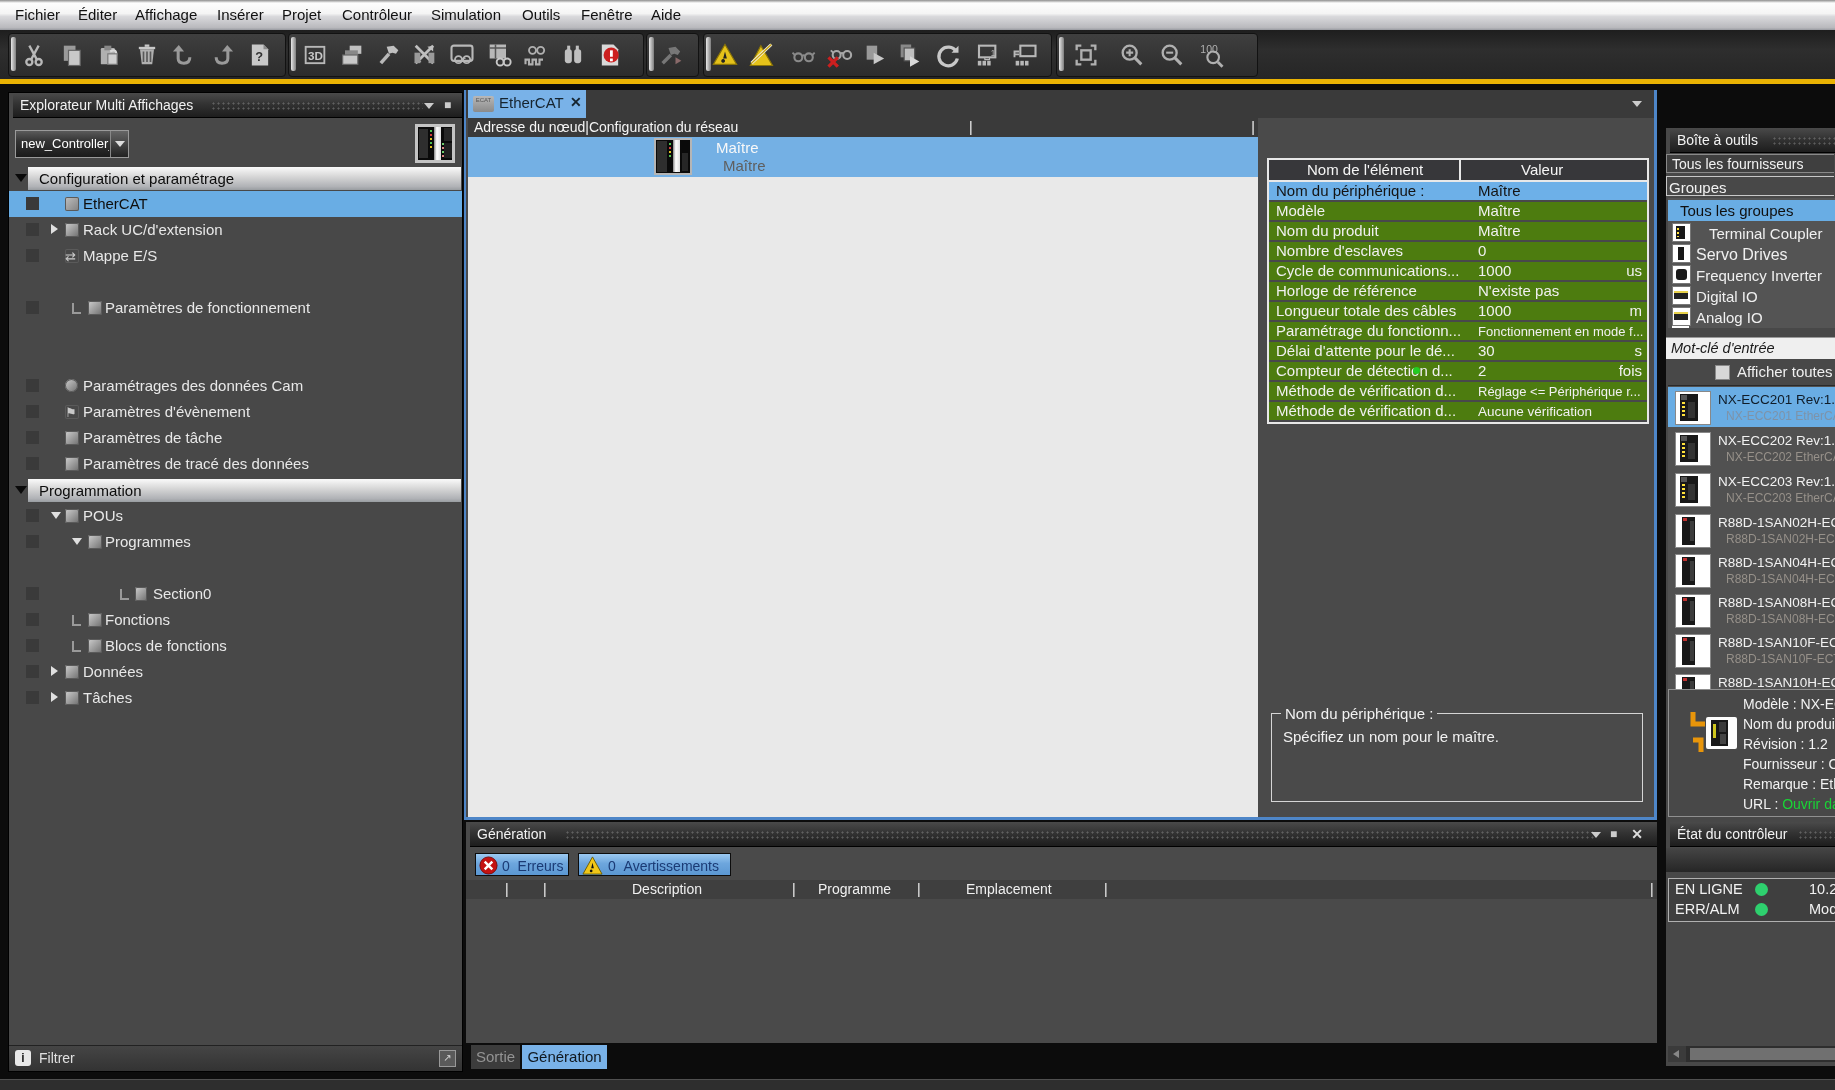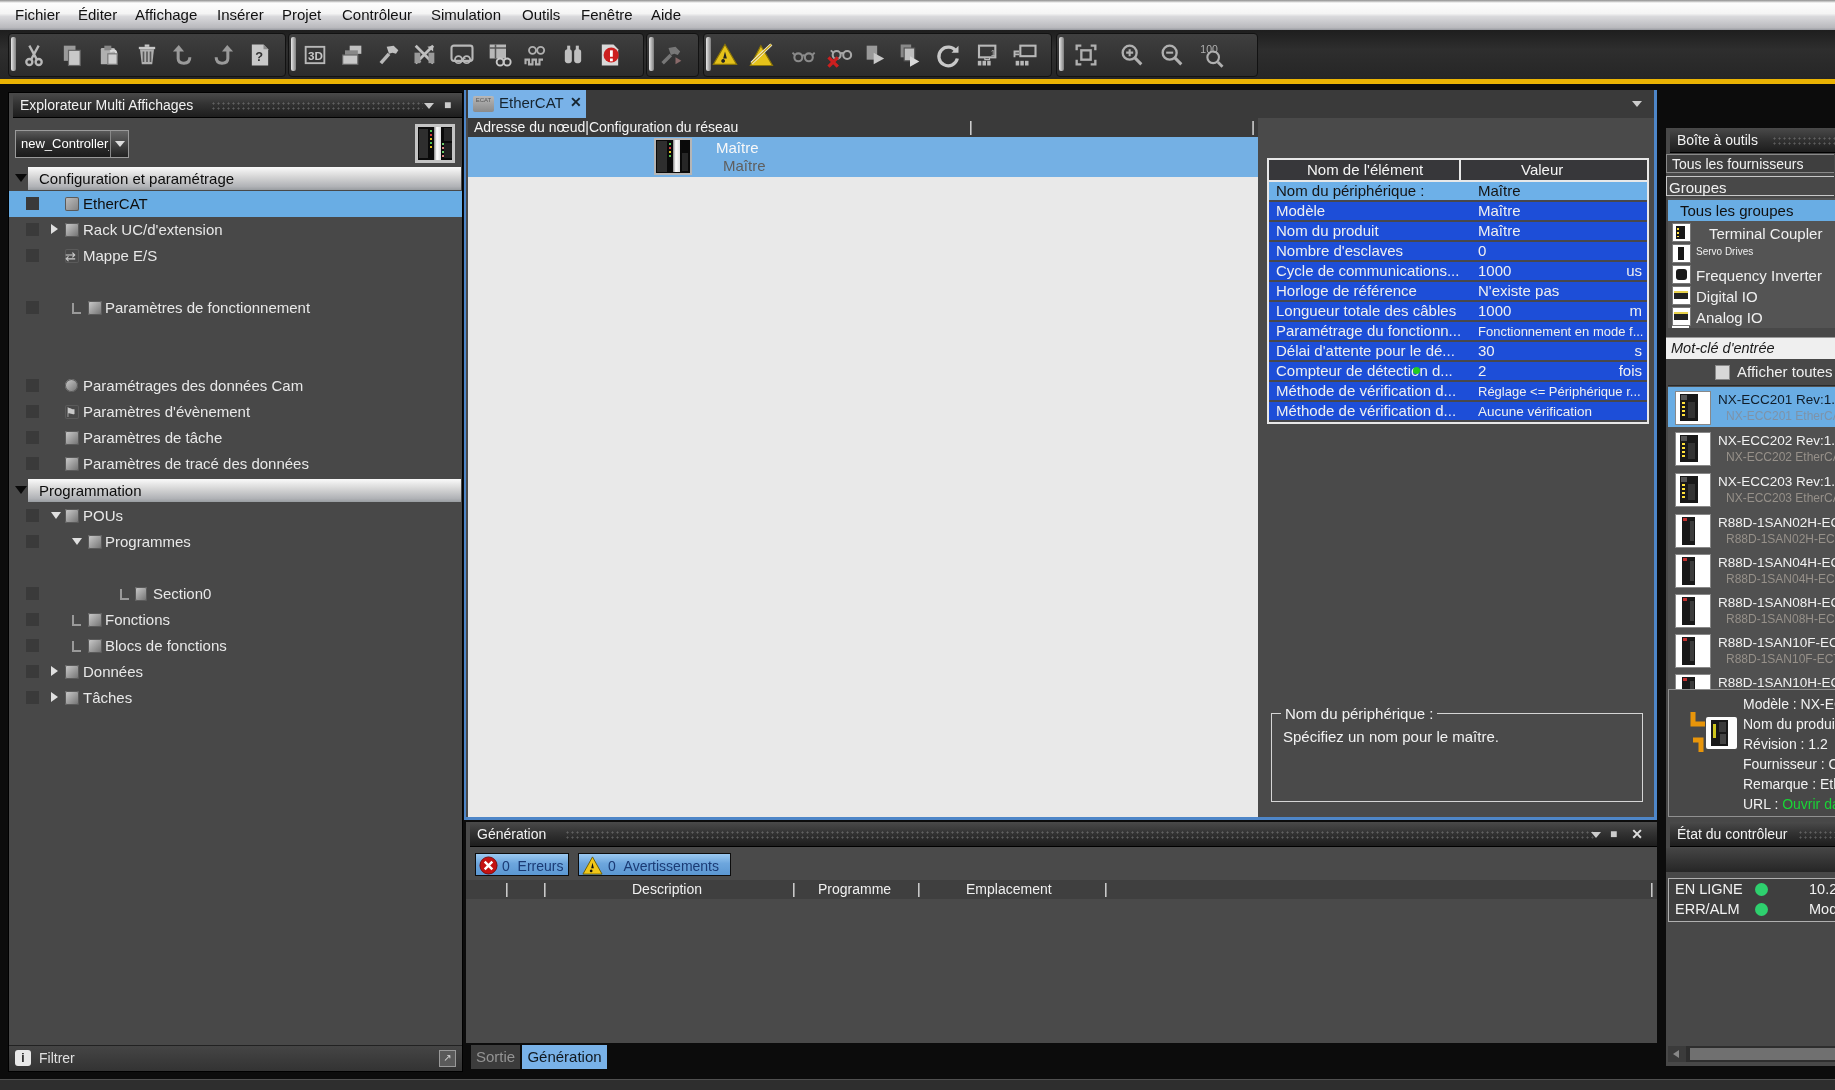--- a/index.html
+++ b/index.html
@@ -36,21 +36,21 @@
 
 #center{left:464px;top:90px;width:1193px;height:730px;background:#4a4a4a;border-left:2px solid #4e86c8;border-right:3px solid #4e86c8;border-bottom:3px solid #4e86c8;box-sizing:border-box;}
 #tabrow{position:absolute;left:0;top:0;right:0;height:28px;background:#3a3a3a;}
 #ectab{position:absolute;left:2px;top:0;width:118px;height:28px;background:#79b2e8;color:#16242f;font-size:15px;}
 #ethview{position:absolute;left:2px;top:28px;width:790px;bottom:0;background:#e9e9e9;}
 #ethhdr{position:absolute;left:0;top:0;right:0;height:19px;background:#3a3a3a;color:#f5f5f5;font-size:14px;}
 #bluerow{position:absolute;left:0;top:19px;right:0;height:40px;background:#74b0e4;}
 #prop{position:absolute;left:795px;top:28px;right:0;bottom:0;background:#4a4a4a;}
 
 #ptab{position:absolute;left:6px;top:40px;width:378px;border:2px solid #e8e8e8;}
-.prow{position:relative;height:18px;background:#1d4ed8;border-bottom:2px solid #48484b;font-size:15px;color:#f0f0f0;}
+.prow{position:relative;height:18px;background:#4d7c0f;border-bottom:2px solid #48484b;font-size:15px;color:#f0f0f0;}
 .prow .n{position:absolute;left:7px;top:0px;}
 .prow .v{position:absolute;left:209px;top:0px;}
 .prow .u{position:absolute;right:5px;top:0px;}
 #phead{position:relative;height:20px;background:#37373a;color:#f5f5f5;font-size:15px;border-bottom:2px solid #e8e8e8;}
 
 #gen{left:466px;top:822px;width:1191px;height:221px;background:#4a4a4a;}
 .gbtn{position:absolute;top:31px;height:23px;background:linear-gradient(180deg,#9ccaf2 0,#6da6dd 45%,#5b97d2 100%);border:1px solid #0d0d0d;box-sizing:border-box;color:#1b3b75;font-size:14px;}
 #ghdr{position:absolute;left:0;top:58px;right:0;height:19px;background:#3f3f3f;color:#f0f0f0;font-size:14px;}
 .gtab{position:absolute;top:223px;height:24px;font-size:15px;}
 
@@ -521,21 +521,21 @@
         <span class="ab nw" style="left:12px;top:2px;font-size:15px;color:#101010">Tous les groupes</span>
       </div>
  <div class="ab" style="left:4px;top:25px;width:17px;height:17px;background:#fff;border:1px solid #777">
         <div class="ddev" style="left:3px;top:2px;width:9px;height:13px"></div>
         <div class="dyl" style="left:4px;top:4px;width:2px;height:9px"></div>
       </div>
       <span class="ab nw" style="left:41px;top:27px;font-size:15px;color:#f0f0f0">Terminal Coupler</span>
  <div class="ab" style="left:4px;top:46px;width:17px;height:17px;background:#fff;border:1px solid #777">
         <div class="ddev" style="left:5px;top:2px;width:6px;height:13px"></div>
       </div>
-      <span class="ab nw" style="left:28px;top:48px;font-size:10px;color:#f0f0f0">Servo Drives</span>
+      <span class="ab nw" style="left:28px;top:48px;font-size:16px;color:#f0f0f0">Servo Drives</span>
  <div class="ab" style="left:4px;top:67px;width:17px;height:17px;background:#fff;border:1px solid #777">
         <div class="ab" style="left:3px;top:3px;width:11px;height:11px;background:#1a1a1a;border-radius:3px"></div>
       </div>
       <span class="ab nw" style="left:28px;top:69px;font-size:15px;color:#f0f0f0">Frequency Inverter</span>
  <div class="ab" style="left:4px;top:88px;width:17px;height:17px;background:#fff;border:1px solid #777">
         <div class="ab" style="left:1px;top:4px;width:14px;height:8px;background:#222"></div>
         <div class="ab" style="left:1px;top:4px;width:14px;height:2px;background:#e8d24a"></div>
       </div>
       <span class="ab nw" style="left:28px;top:90px;font-size:15px;color:#f0f0f0">Digital IO</span>
  <div class="ab" style="left:4px;top:109px;width:17px;height:17px;background:#fff;border:1px solid #777">

